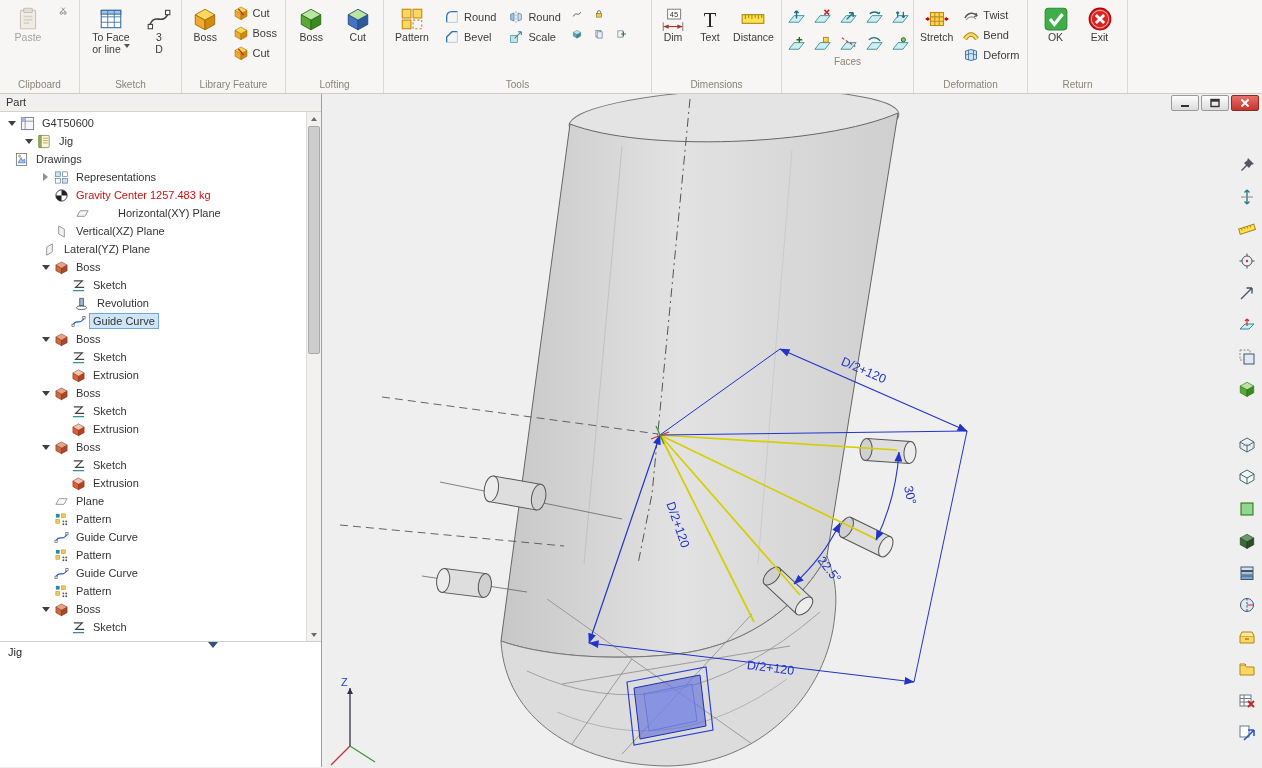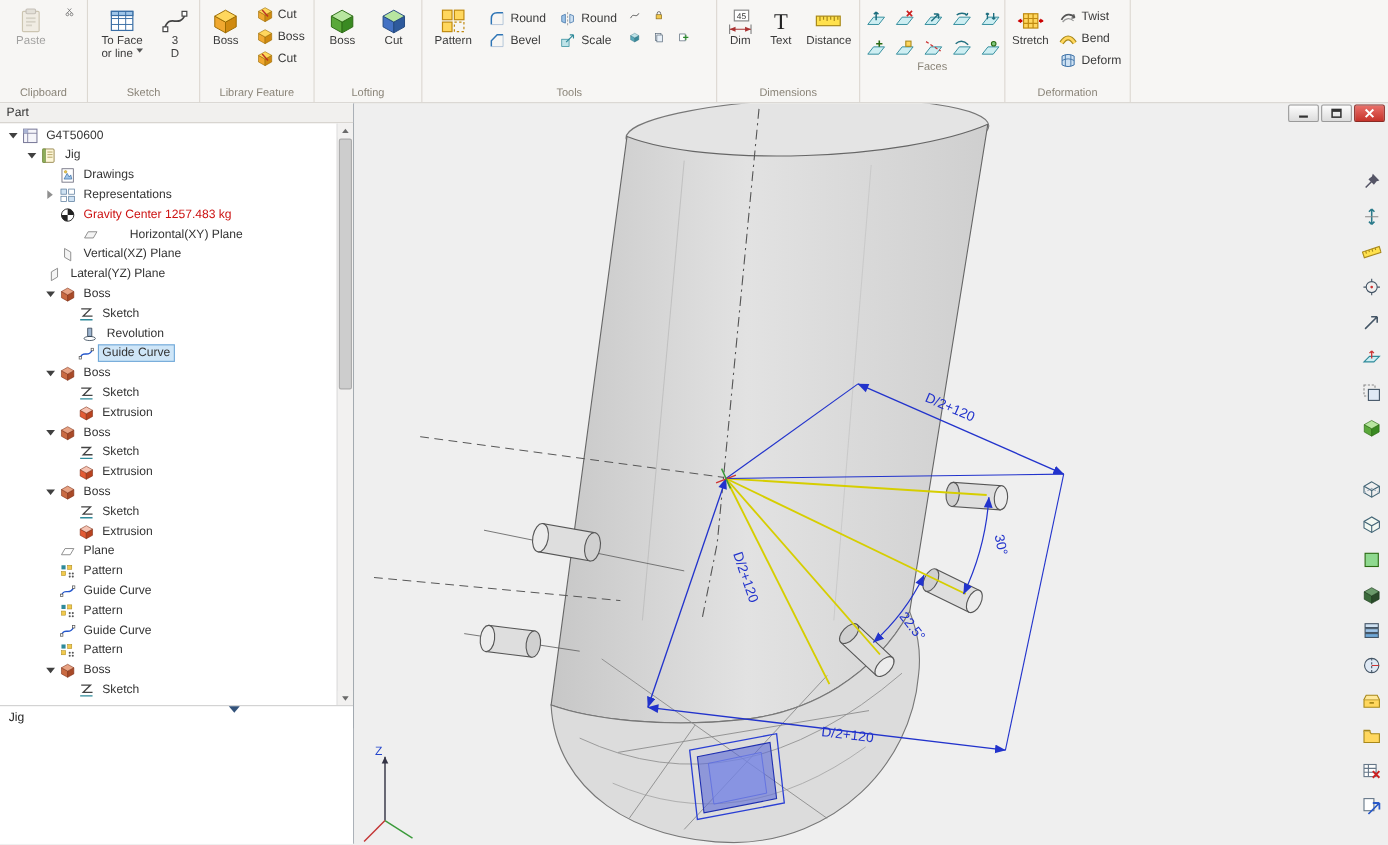--- a/index.html
+++ b/index.html
@@ -471,20 +471,44 @@
                 <path d="M2.5 8Q8 5 13.5 8M5.5 2.8V13M10.5 2.8V13" stroke="#3a6ea5" fill="none" stroke-width=".8"></path>
               </svg>
             </span>
           <span class="lbl">Deform</span>
         </div>
       </div>
     </div>
     <div class="rlabel">Deformation</div>
   </div>
 
+  <div class="rgroup" style="width:100px">
+    <div class="rbody" style="justify-content:center;width:100%">
+      <div class="btn-large" style="width:40px">
+        <span class="icon i26">
+            <svg viewBox="0 0 24 24">
+              <rect x="2" y="2" width="20" height="20" rx="3" fill="#3fae49" stroke="#2c8a35"></rect>
+              <path d="M6.5 12l4 5L18 7.5" stroke="#fff" stroke-width="3" fill="none"></path>
+            </svg>
+          </span>
+        <span class="lbl">OK</span>
+      </div>
+      <div class="btn-large" style="width:40px">
+        <span class="icon i26">
+            <svg viewBox="0 0 24 24">
+              <circle cx="12" cy="12" r="10" fill="#d22" stroke="#a00"></circle>
+              <circle cx="12" cy="12" r="8" fill="none" stroke="#fff" opacity=".55"></circle>
+              <path d="M8.2 8.2L15.8 15.8M15.8 8.2L8.2 15.8" stroke="#fff" stroke-width="2.6"></path>
+            </svg>
+          </span>
+        <span class="lbl">Exit</span>
+      </div>
+    </div>
+    <div class="rlabel">Return</div>
+  </div>
 
   <div style="flex:1"></div>
 </div>
 
 <div class="main">
 
   <div class="panel">
     <div class="panel-header">Part</div>
     <div class="tree-wrap">
       <div class="tree" id="tree">
@@ -503,21 +527,21 @@
             <span class="exp open"></span>
             <span class="ticon">
               <svg viewBox="0 0 16 16">
                 <rect x="2" y="1.5" width="11" height="13" rx="1" fill="#fdf6d8" stroke="#8a7a3a" stroke-width=".8"></rect>
                 <rect x="2" y="1.5" width="2.5" height="13" fill="#8fae5a" stroke="#6a8a3a" stroke-width=".6"></rect>
                 <path d="M6.5 4.5h5M6.5 7h5M6.5 9.5h5" stroke="#b0a060" stroke-width=".9"></path>
               </svg>
             </span>
             <span class="tlabel">Jig</span>
           </div>
-          <div class="tree-row" style="padding-left: 40px; align-items: center;">
+          <div class="tree-row" style=" align-items: center;">
             <span class="exp none"></span>
             <span class="ticon">
               <svg viewBox="0 0 16 16">
                 <rect x="2.5" y="1.5" width="11" height="13" fill="#fff" stroke="#667" stroke-width=".8"></rect>
                 <path d="M4.5 11.5 7.5 6l2 3.5 1.5-2 1 4z" fill="#9fc5e8" stroke="#3a6ea5" stroke-width=".7"></path>
                 <circle cx="6" cy="4.5" r="1.2" fill="#f2c94c" stroke="#a8881a" stroke-width=".5"></circle>
               </svg>
             </span>
             <span class="tlabel">Drawings</span>
           </div>

